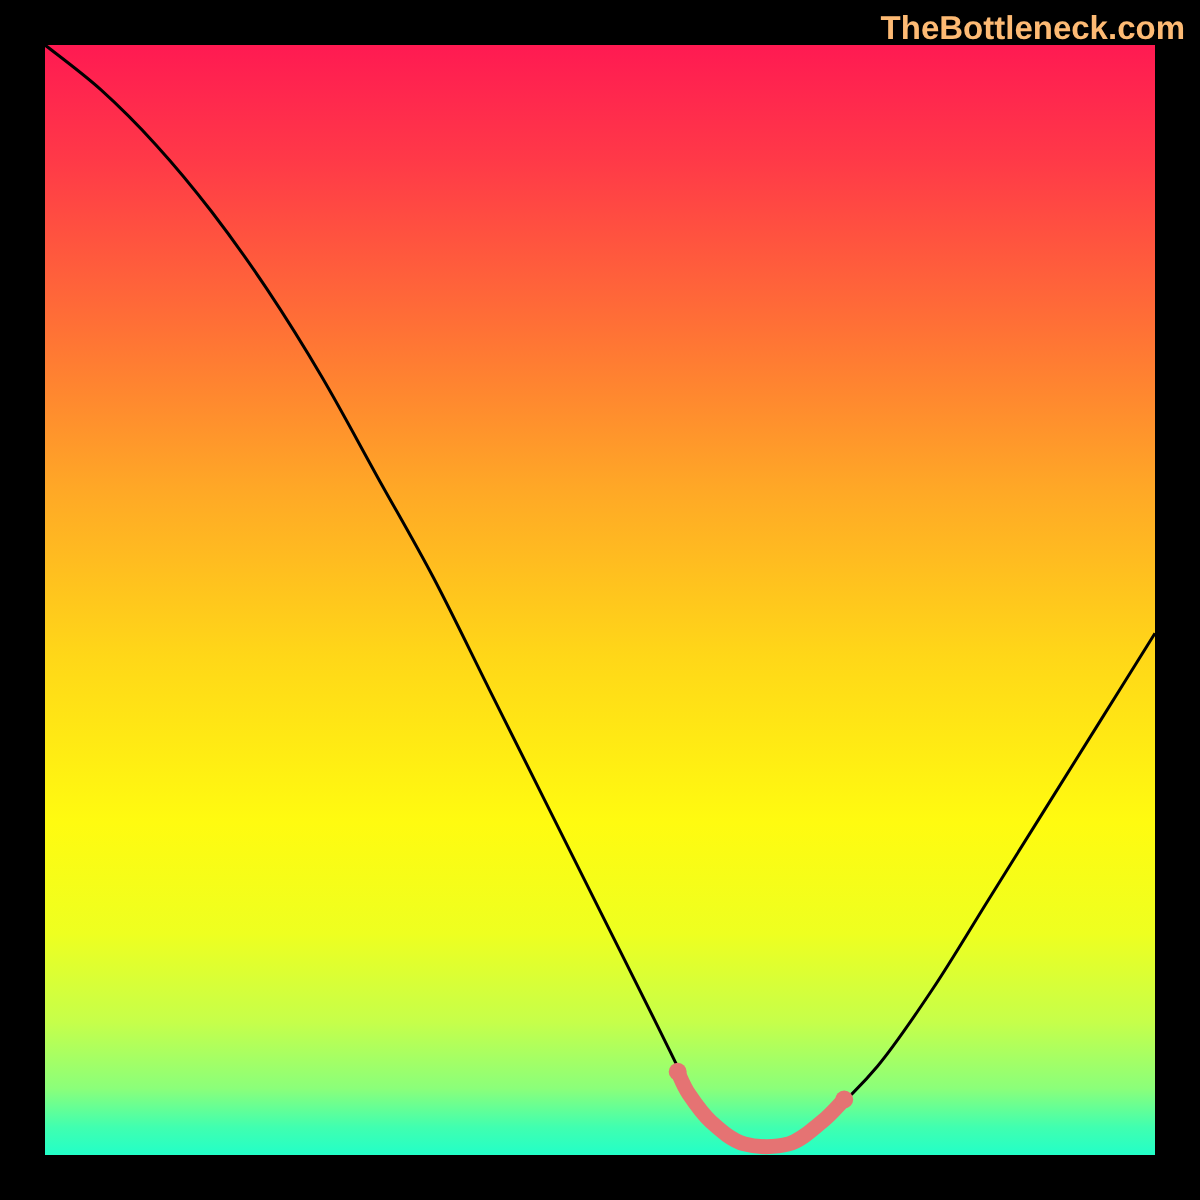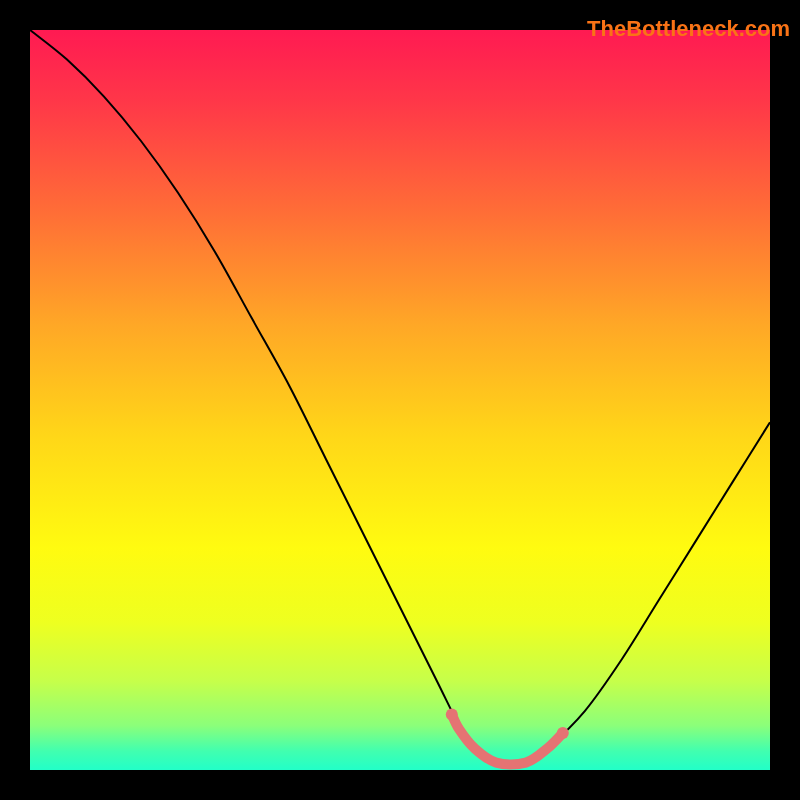--- a/index.html
+++ b/index.html
@@ -11,23 +11,23 @@
     overflow: hidden;
     font-family: Arial, sans-serif;
   }
   .chart-container {
     position: relative;
     width: 800px;
     height: 800px;
   }
   .watermark {
     position: absolute;
-    top: 16px;
+    top: 6px;
     right: 10px;
-    color: #f97316;
+    color: #fdba74;
     font-size: 22px;
     font-weight: bold;
     z-index: 10;
   }
   svg {
     position: absolute;
     top: 0;
     left: 0;
   }
 </style>

